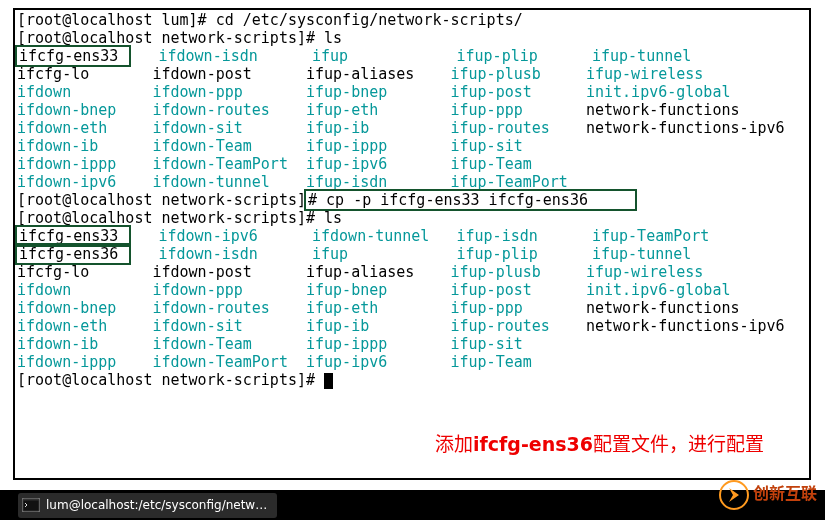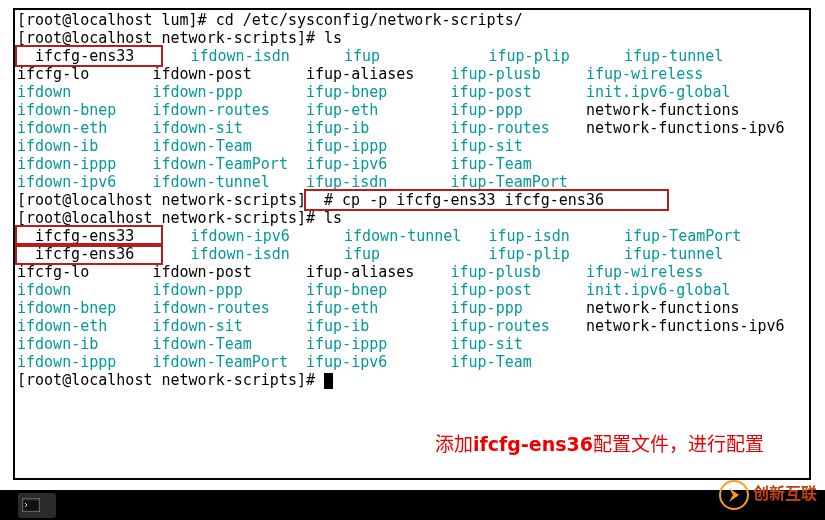--- a/index.html
+++ b/index.html
@@ -39,22 +39,22 @@
   .cyan { color: #06989a; }
   .plain { color: #000; }
   .cursor {
     display: inline-block;
     width: 9px;
     height: 16px;
     background: #000;
     vertical-align: text-bottom;
   }
   .hl-red {
-    border: 2px solid #b91c1c;
-    padding: 0 18px;
+    border: 2px solid #14532d;
+    padding: 0 2px;
     margin-left: -2px;
     text-align: center;
   }
   
   .row { display: block; height: 18px; }
   .annotation {
     position: absolute;
     left: 435px;
     top: 429px;
     font-family: "DejaVu Sans", "Noto Sans CJK SC", sans-serif;
@@ -129,20 +129,21 @@
 
 <div class="taskbar">
   <div class="task-btn">
     <span class="task-icon">
       <svg width="18" height="14" viewBox="0 0 18 14">
         <rect x="0" y="0" width="18" height="14" rx="2" fill="#333" stroke="#888" stroke-width="1"></rect>
         <rect x="1.5" y="2.5" width="15" height="10" fill="#111"></rect>
         <path d="M3 5 L5 7 L3 9" stroke="#ddd" stroke-width="1" fill="none"></path>
       </svg>
     </span>
+    <span>lum@localhost:/etc/sysconfig/netw…</span>
   </div>
 </div>
 
 <div class="watermark">
   <span class="logo">
     <svg width="30" height="30" viewBox="0 0 30 30">
       <circle cx="15" cy="15" r="14" fill="none" stroke="#ff9a1f" stroke-width="2"></circle>
       <path d="M10 8 L20 15 L10 22 L14 15 Z" fill="#ff9a1f"></path>
     </svg>
   </span>

